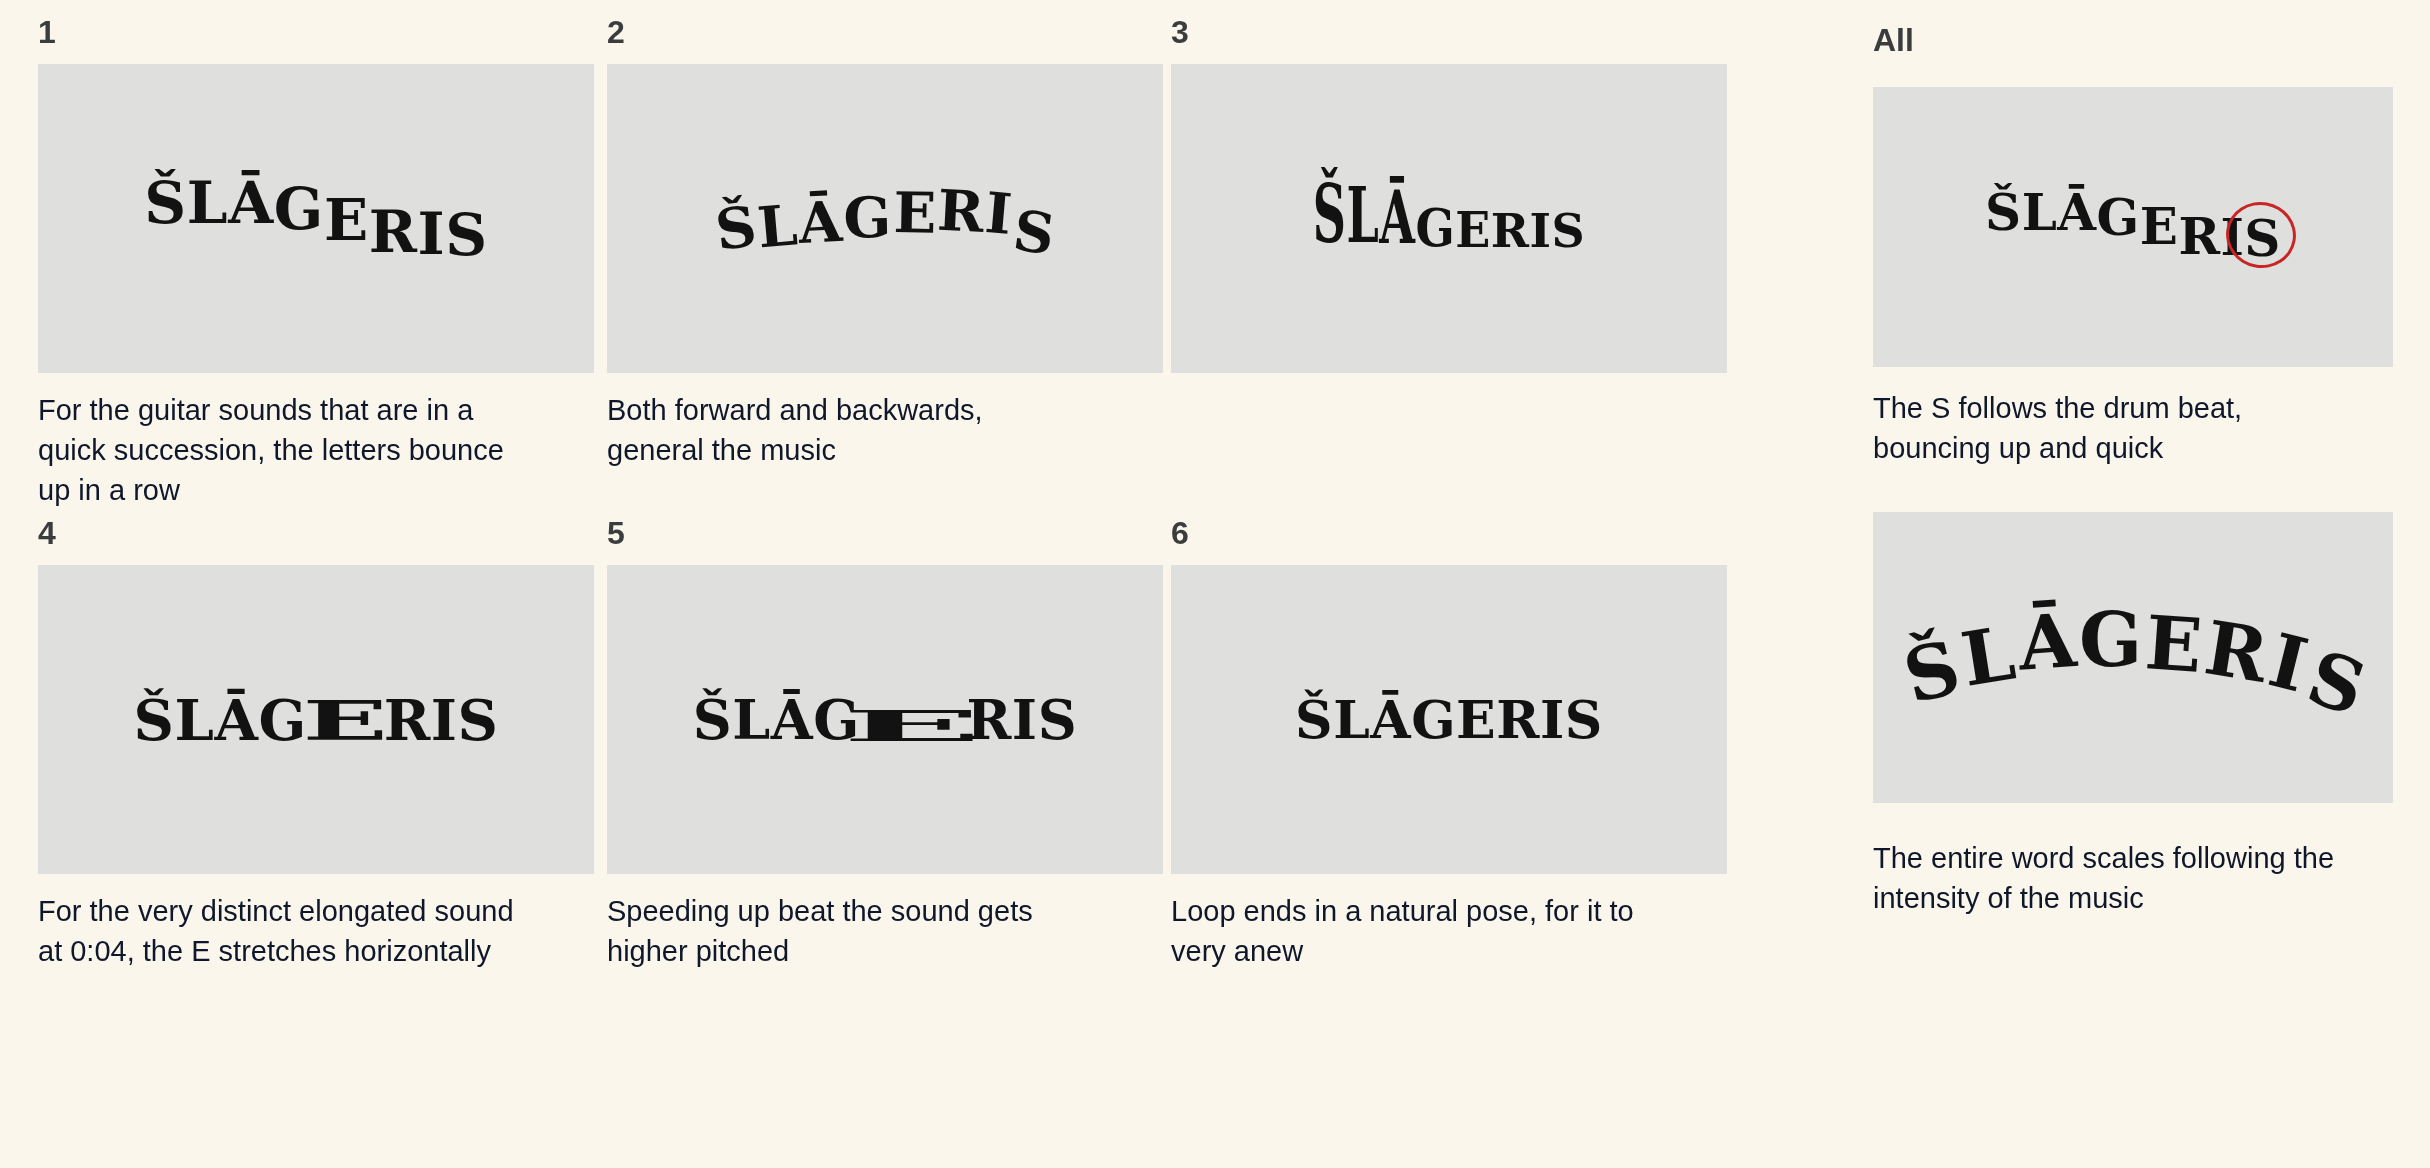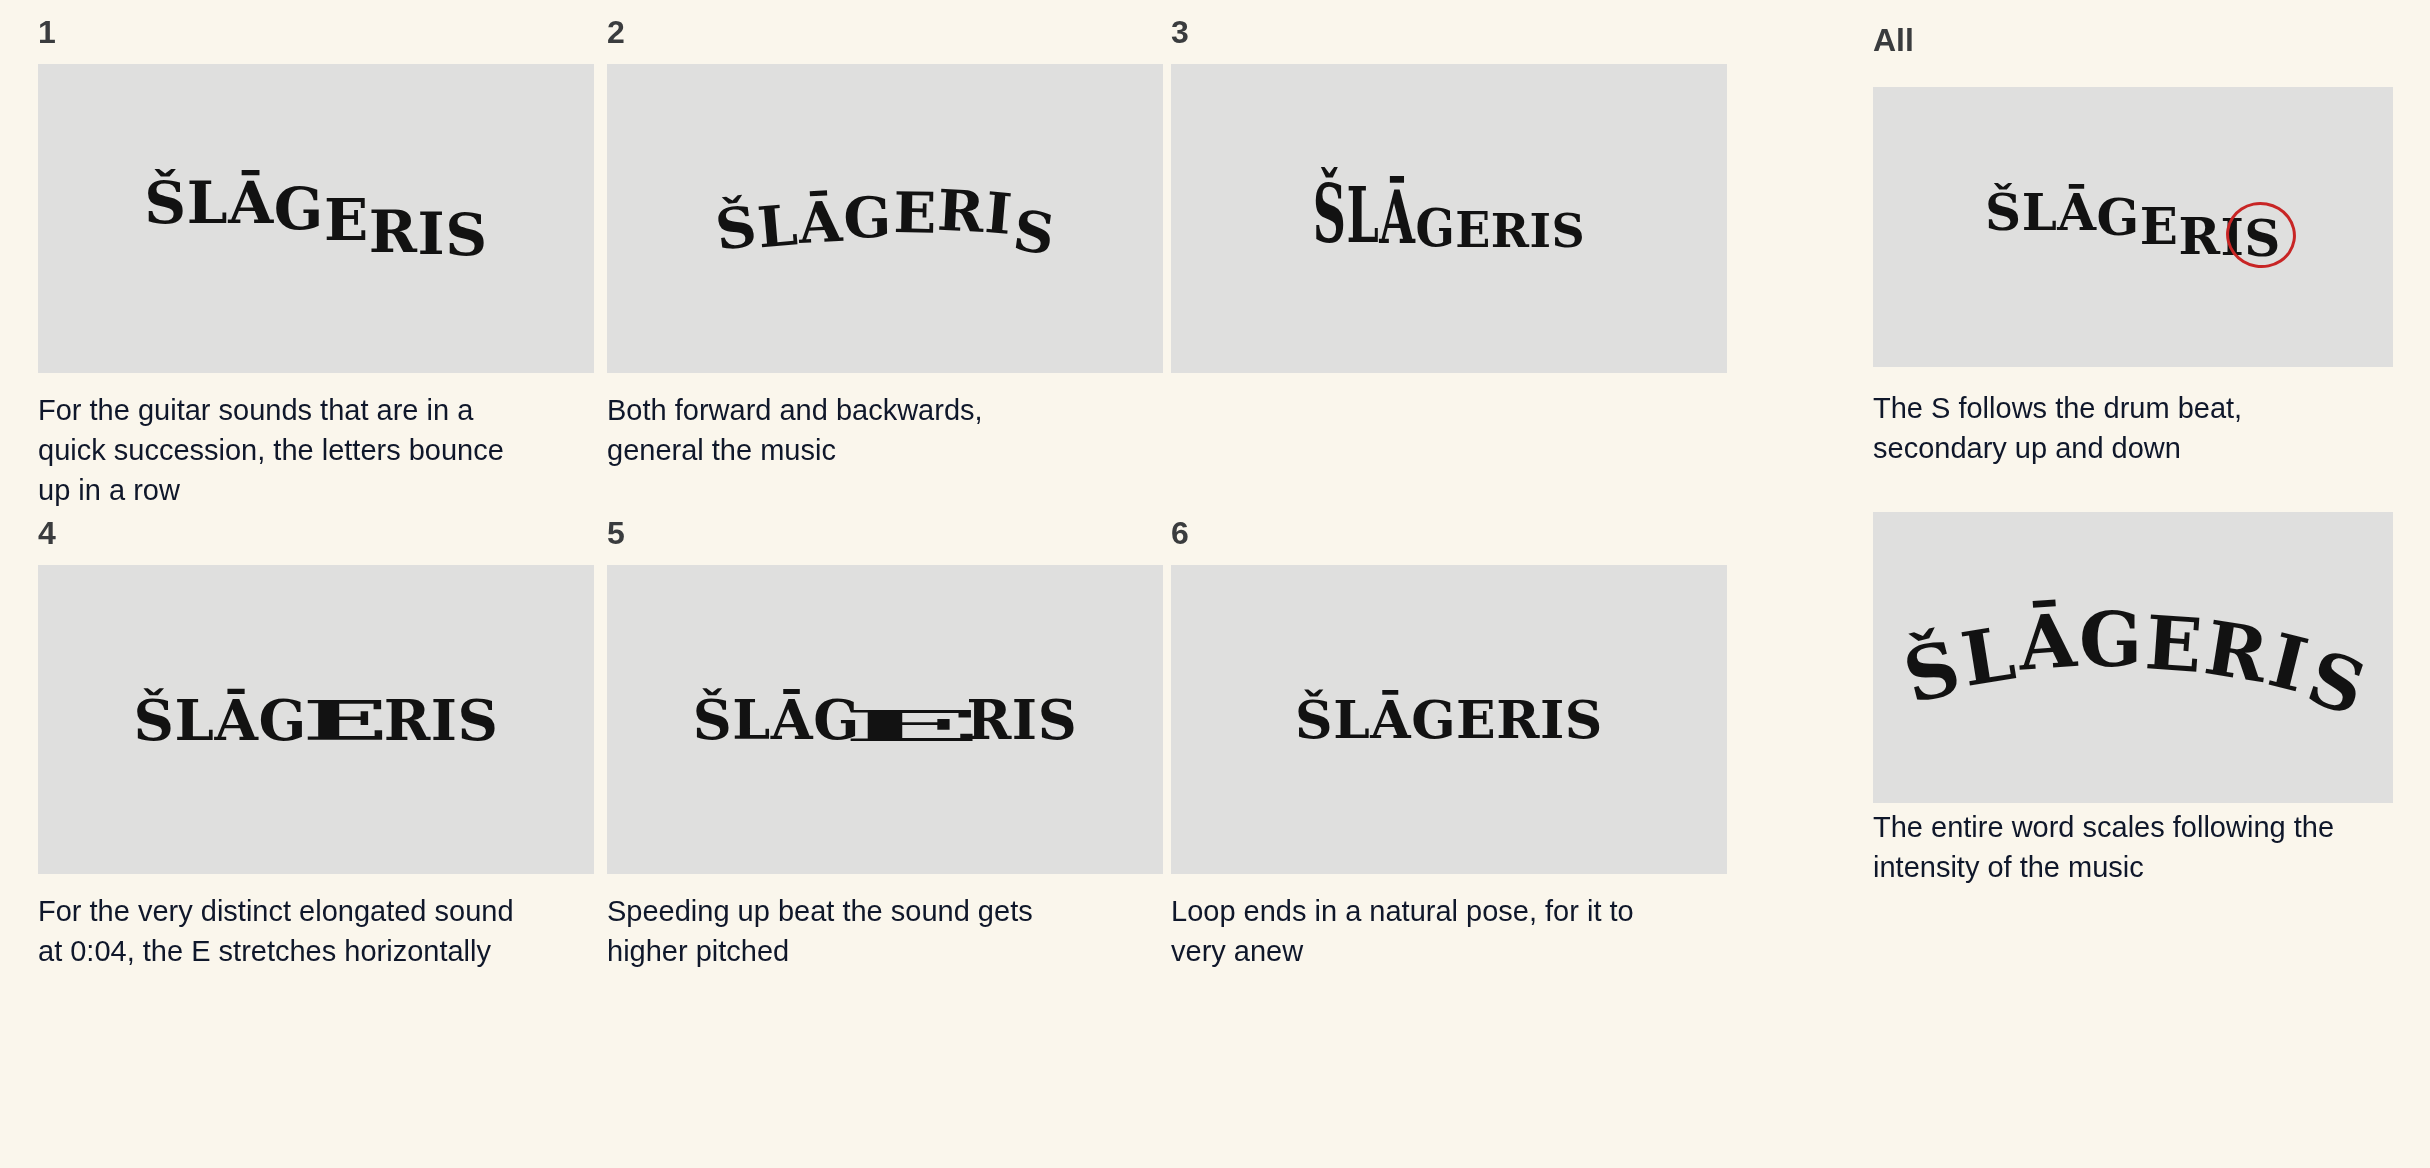--- a/index.html
+++ b/index.html
@@ -33,21 +33,21 @@
   #all1 .panel-box{height:280px;margin-top:29px;}
   #all2 .panel-box{height:291px;margin-top:0;}
 
   .panel-caption{
     margin-top:17px;
     font-size:29px;line-height:1.38;
     color:#0f172a;
     white-space:pre-line;
   }
   #all1 .panel-caption{margin-top:21px;}
-  #all2 .panel-caption{margin-top:4px;}
+  #all2 .panel-caption{margin-top:35px;}
 
   .word{
     display:flex;align-items:baseline;justify-content:center;
     font-family:"DejaVu Serif","Liberation Serif",serif;
     font-weight:700;
     color:#121212;
     line-height:1;
     letter-spacing:0.01em;
     white-space:nowrap;
   }
@@ -194,21 +194,21 @@
           <span class="ch" style="transform: translateY(0em) rotate(0deg) scale(1, 1);">L</span>
           <span class="ch" style="transform: translateY(0em) rotate(0deg) scale(1, 1);">Ā</span>
           <span class="ch" style="transform: translateY(0.1em) rotate(0deg) scale(1, 1);">G</span>
           <span class="ch" style="transform: translateY(0.27em) rotate(0deg) scale(1, 1);">E</span>
           <span class="ch" style="transform: translateY(0.47em) rotate(0deg) scale(1, 1);">R</span>
           <span class="ch" style="transform: translateY(0.5em) rotate(0deg) scale(1, 1);">I</span>
           <span class="ch" style="transform: translateY(0.52em) rotate(0deg) scale(1, 1);">S<span class="red-circle"></span></span>
         </div>
     </div>
     <div class="panel-caption">The S follows the drum beat,
-secondary up and down</div>
+bouncing up and quick</div>
   </div>
 
   <div class="panel" id="all2">
 
     <div class="panel-box">
       <div class="word" style="font-size: 74px; transform: translateY(-0.25em);">
           <span class="ch" style="transform: translateY(0.42em) rotate(-14deg) scale(1, 1);">Š</span>
           <span class="ch" style="transform: translateY(0.22em) rotate(-9deg) scale(1, 1);">L</span>
           <span class="ch" style="transform: translateY(0.03em) rotate(-4deg) scale(1, 1);">Ā</span>
           <span class="ch" style="transform: translateY(0em) rotate(0deg) scale(1, 1);">G</span>

